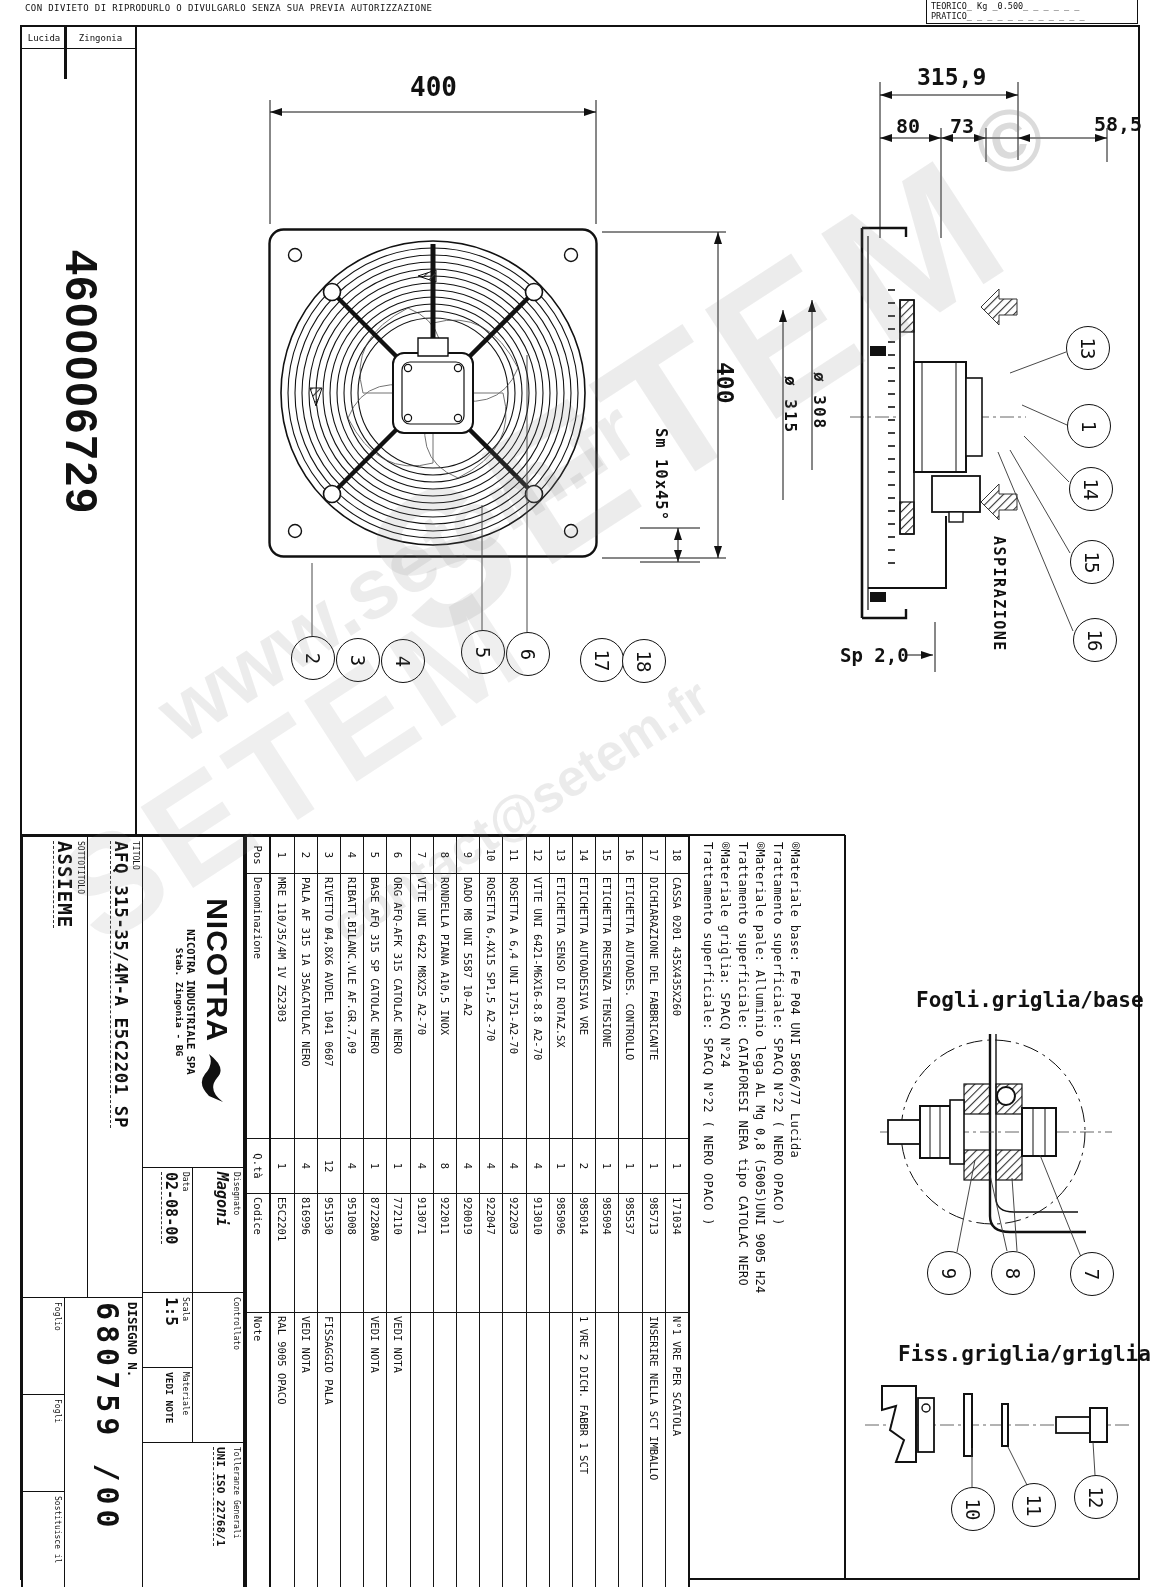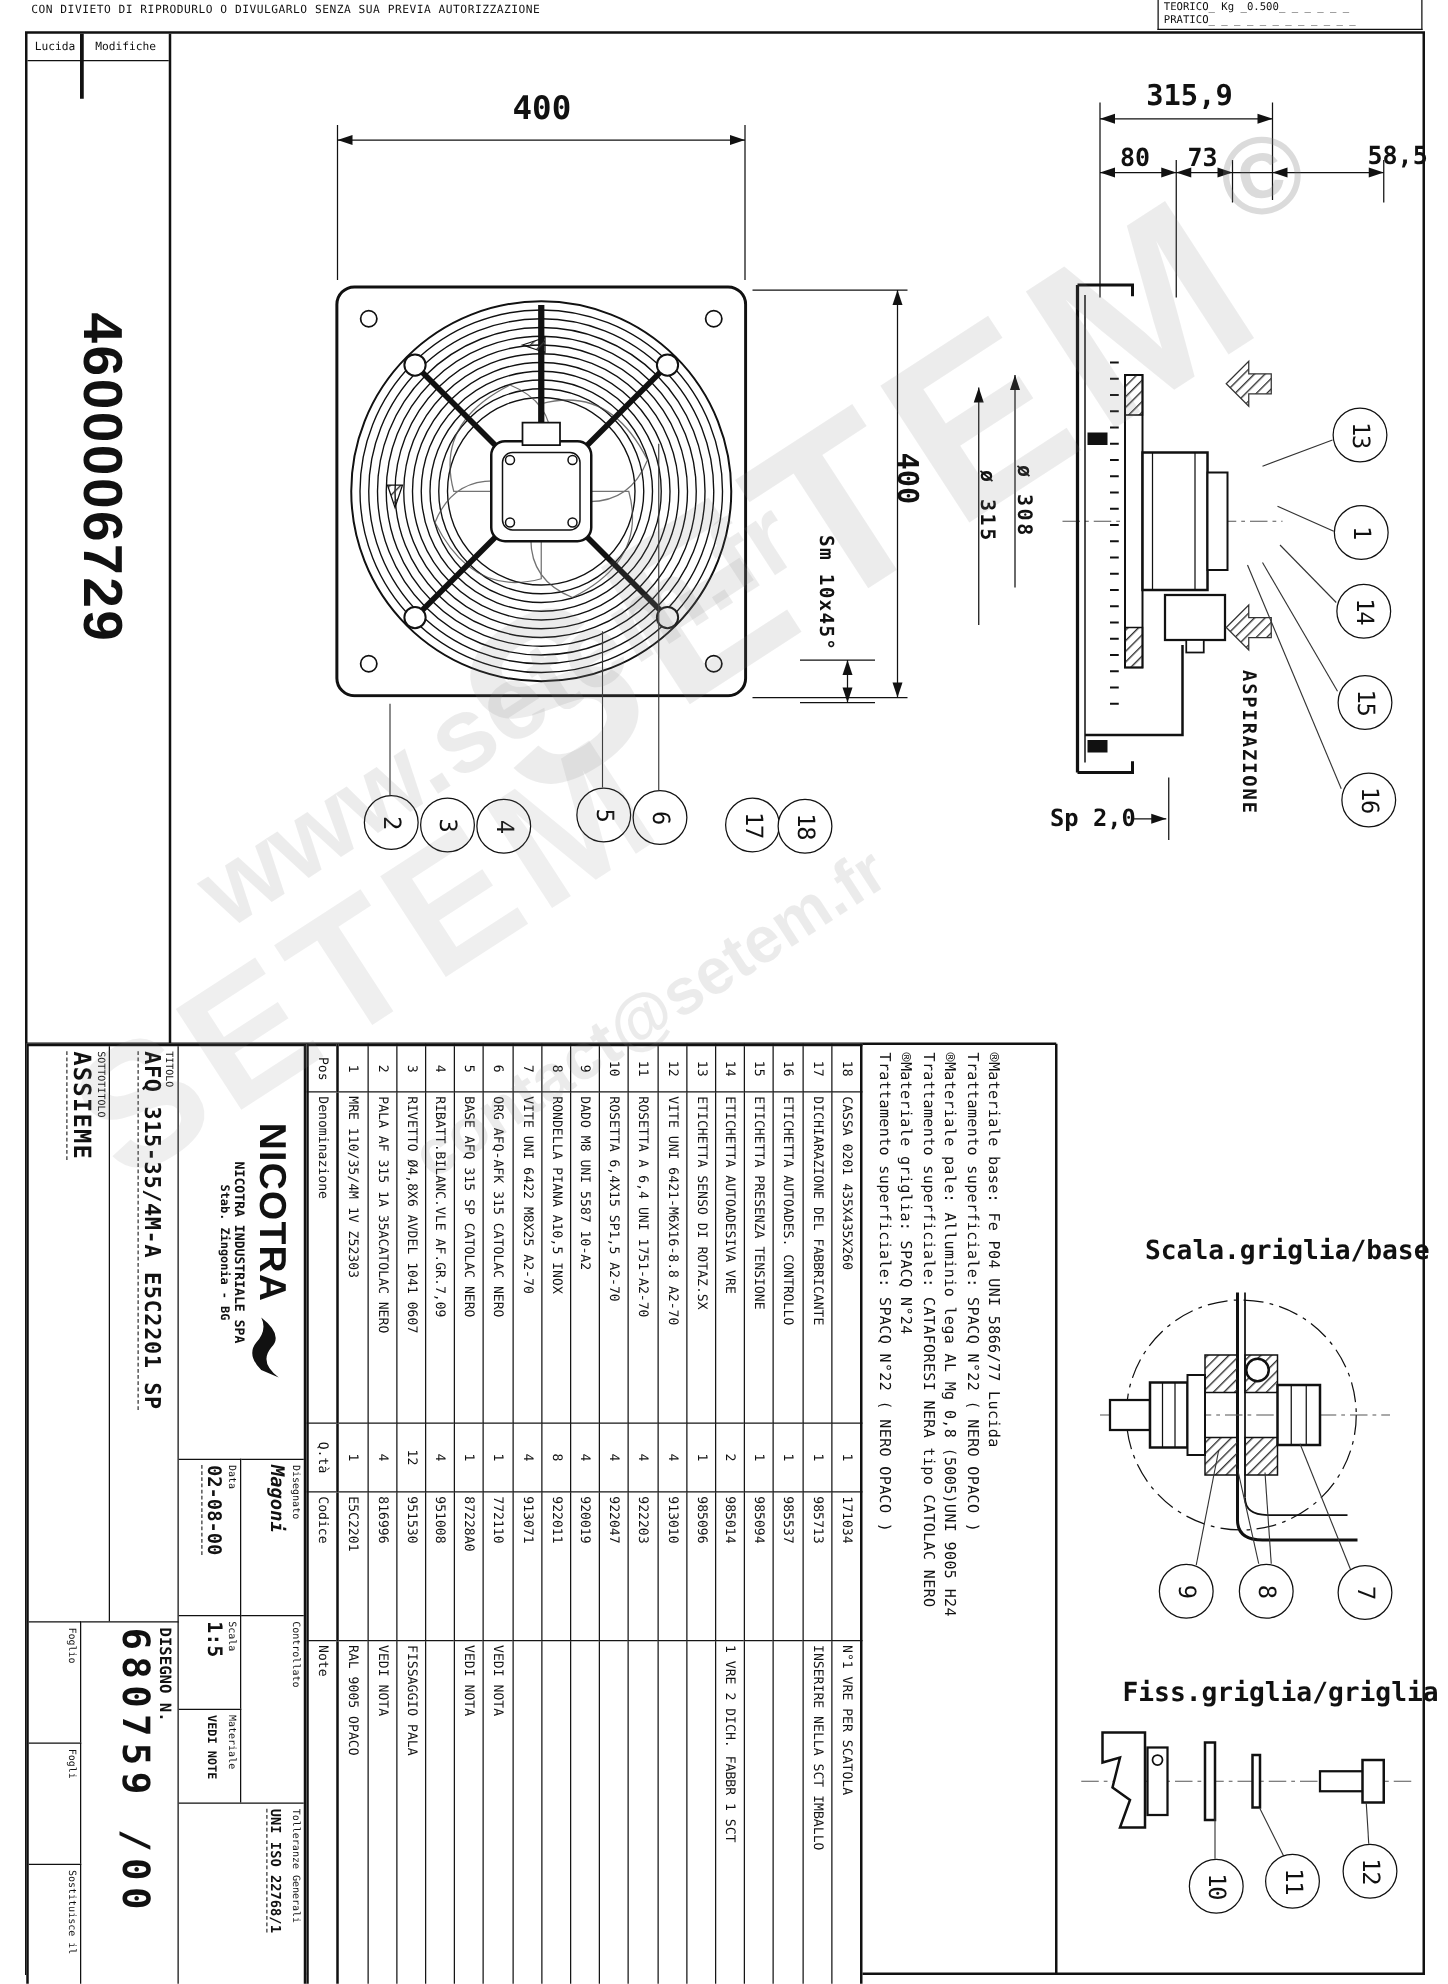--- a/index.html
+++ b/index.html
@@ -43,21 +43,21 @@
     <div style="font-size:8.5px;line-height:10px;">TEORICO_ Kg _0.500_ _ _ _ _ _</div>
     <div style="font-size:8.5px;line-height:10px;">PRATICO_ _ _ _ _ _ _ _ _ _ _ _</div>
   </div>
 
   <div class="abs" style="left:20px;top:25px;width:1120px;height:1555px;border:2.5px solid #111;box-sizing:border-box;"></div>
 
   <div class="abs" style="left:22px;top:27px;width:44px;height:21px;border-bottom:1.5px solid #111;display:flex;align-items:center;justify-content:center;">
     <span style="font-size:9px;">Lucida</span>
   </div>
   <div class="abs" style="left:66px;top:27px;width:69px;height:21px;border-bottom:1.5px solid #111;display:flex;align-items:center;justify-content:center;">
-    <span style="font-size:9px;">Modifiche</span>
+    <span style="font-size:9px;">Zingonia</span>
   </div>
   <div class="abs" style="left:64px;top:27px;width:3px;height:52px;background:#111;"></div>
   <div class="abs" style="left:135px;top:27px;width:1.5px;height:808px;background:#111;"></div>
 
   <div class="vtext" style="left:106px;top:250px;font-size:44px;font-weight:900;letter-spacing:2px;font-family:'Liberation Sans',sans-serif;">4600006729</div>
 
   <svg class="abs" style="left:268px;top:228px;" width="330" height="330" viewBox="0 0 330 330">
     <defs>
       <pattern id="hatch" width="6" height="6" patternUnits="userSpaceOnUse" patternTransform="rotate(45)">
         <line x1="0" y1="0" x2="0" y2="6" stroke="#333" stroke-width="2.2"></line>
@@ -164,21 +164,21 @@
 
     <path d="M20,448 h78 v-72" fill="none" stroke="#111" stroke-width="2"></path>
 
     <rect x="22" y="206" width="16" height="10" fill="#111"></rect>
     <rect x="22" y="452" width="16" height="10" fill="#111"></rect>
 
     <polygon points="133,167 151,149 151,159 169,159 169,175 151,175 151,185" fill="url(#hatch)" stroke="#333" stroke-width="1"></polygon>
     <polygon points="133,362 151,344 151,354 169,354 169,370 151,370 151,380" fill="url(#hatch)" stroke="#333" stroke-width="1"></polygon>
   </svg>
 
-  <div class="lbl" style="left:916px;top:988px;font-size:21px;font-weight:bold;">Scala.griglia/base</div>
+  <div class="lbl" style="left:916px;top:988px;font-size:21px;font-weight:bold;">Fogli.griglia/base</div>
   <svg class="abs" style="left:860px;top:1020px;" width="280" height="250" viewBox="0 0 280 250">
     <circle cx="133" cy="112" r="92" fill="none" stroke="#111" stroke-width="1" stroke-dasharray="16 5 3 5"></circle>
     <line x1="130" y1="14" x2="130" y2="196" stroke="#111" stroke-width="2.4"></line>
     <line x1="136" y1="14" x2="136" y2="178" stroke="#111" stroke-width="1.4"></line>
     <path d="M130,196 q0,16 20,16 h76" fill="none" stroke="#111" stroke-width="2.4"></path>
     <path d="M136,178 q0,14 18,14 h64" fill="none" stroke="#111" stroke-width="1.4"></path>
     <rect x="104" y="64" width="26" height="30" fill="url(#hatch)" stroke="#111" stroke-width="1.2"></rect>
     <rect x="104" y="130" width="26" height="30" fill="url(#hatch)" stroke="#111" stroke-width="1.2"></rect>
     <rect x="136" y="64" width="26" height="30" fill="url(#hatch)" stroke="#111" stroke-width="1.2"></rect>
     <rect x="136" y="130" width="26" height="30" fill="url(#hatch)" stroke="#111" stroke-width="1.2"></rect>

